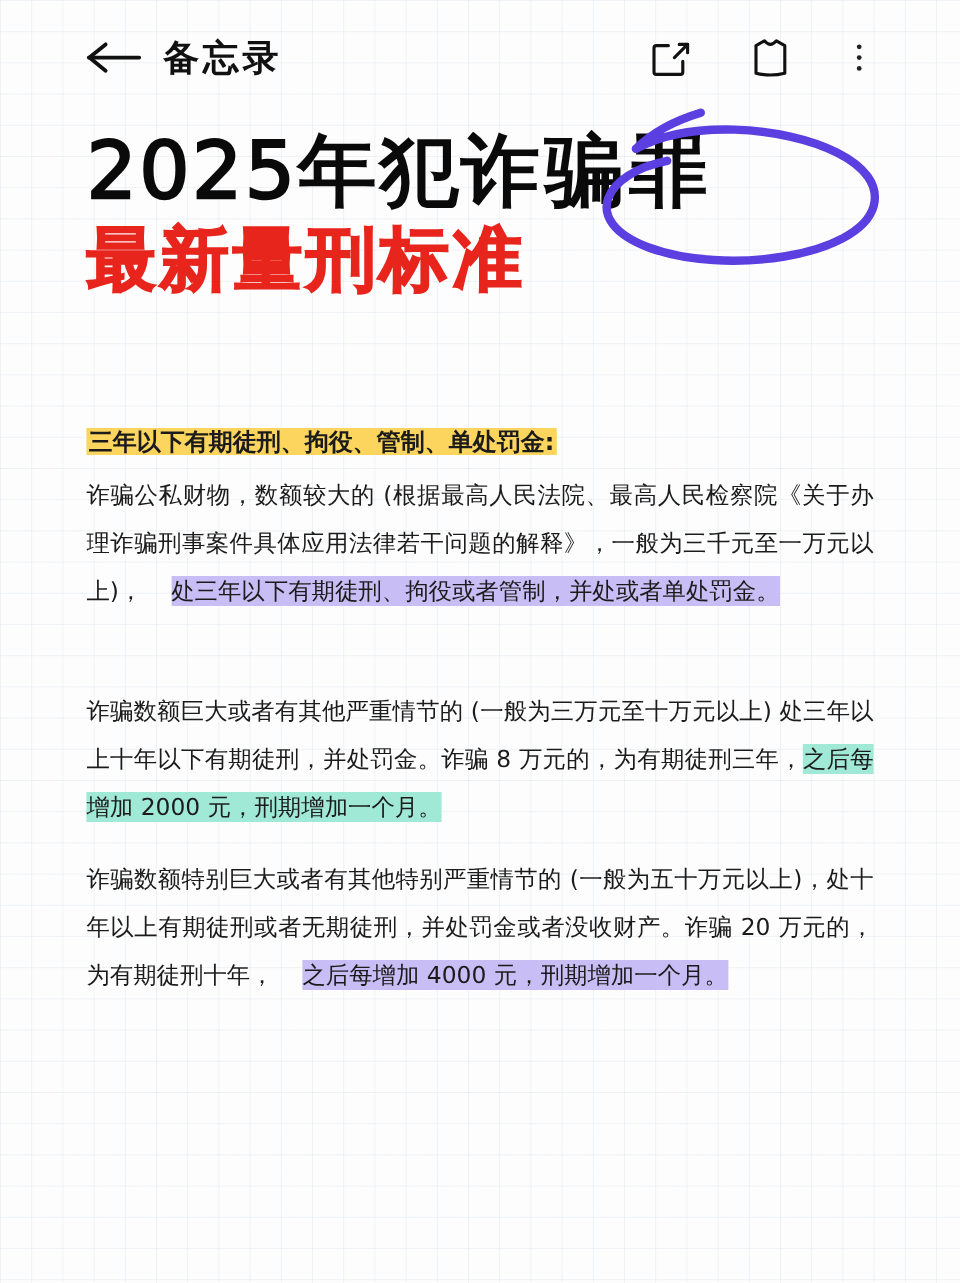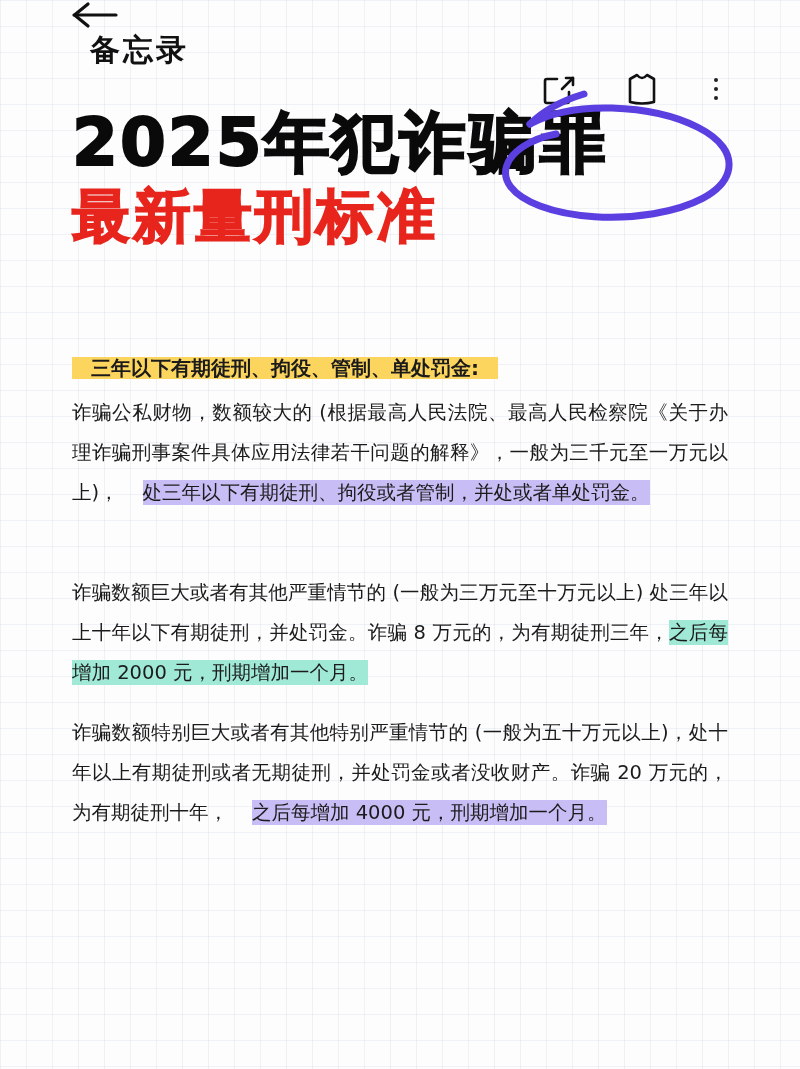--- a/index.html
+++ b/index.html
@@ -28,21 +28,21 @@
     position: absolute;
     inset: 0;
     padding: 0 72px;
     box-sizing: border-box;
   }
   
   .topbar {
     position: relative;
     height: 96px;
     display: flex;
-    flex-direction: column;
+    align-items: center;
   }
   .back-arrow {
     width: 46px;
     height: 30px;
     position: relative;
     flex: 0 0 auto;
     cursor: pointer;
   }
   .back-arrow svg { display:block; }
   .app-title {
@@ -83,21 +83,21 @@
   }
   
   .headline-wrap {
     position: relative;
     margin-top: 14px;
     height: 190px;
   }
   .headline {
     font-family: "DejaVu Sans", sans-serif;
     font-size: 66px;
-    font-weight: 700;
+    font-weight: 400;
     color: #0a0a0a;
     letter-spacing: 2px;
     line-height: 1;
     position: relative;
     z-index: 2;
     -webkit-text-stroke: 2px #0a0a0a;
     white-space: nowrap;
   }
   .headline .seg2 { letter-spacing: 4px; }
   .circle-scribble {
@@ -123,21 +123,21 @@
     font-size: 19.5px;
     line-height: 40px;
     color: #1b1b1b;
     font-family: "DejaVu Sans", sans-serif;
   }
   .sec-title {
     font-weight: 700;
     font-size: 20px;
     display: inline;
     background: linear-gradient(transparent 8%, #fcd55e 8%, #fcd55e 92%, transparent 92%);
-    padding: 1px 19px;
+    padding: 1px 2px;
     box-decoration-break: clone;
     -webkit-box-decoration-break: clone;
   }
   .sec-title-row { margin-bottom: 4px; }
   p.para { margin: 0 0 0 0; text-align: justify; }
   .gap { height: 30px; }
   .gap-sm { height: 20px; }
   mark.hl-purple {
     background: #c9bdf5;
     color: #1b1b1b;

